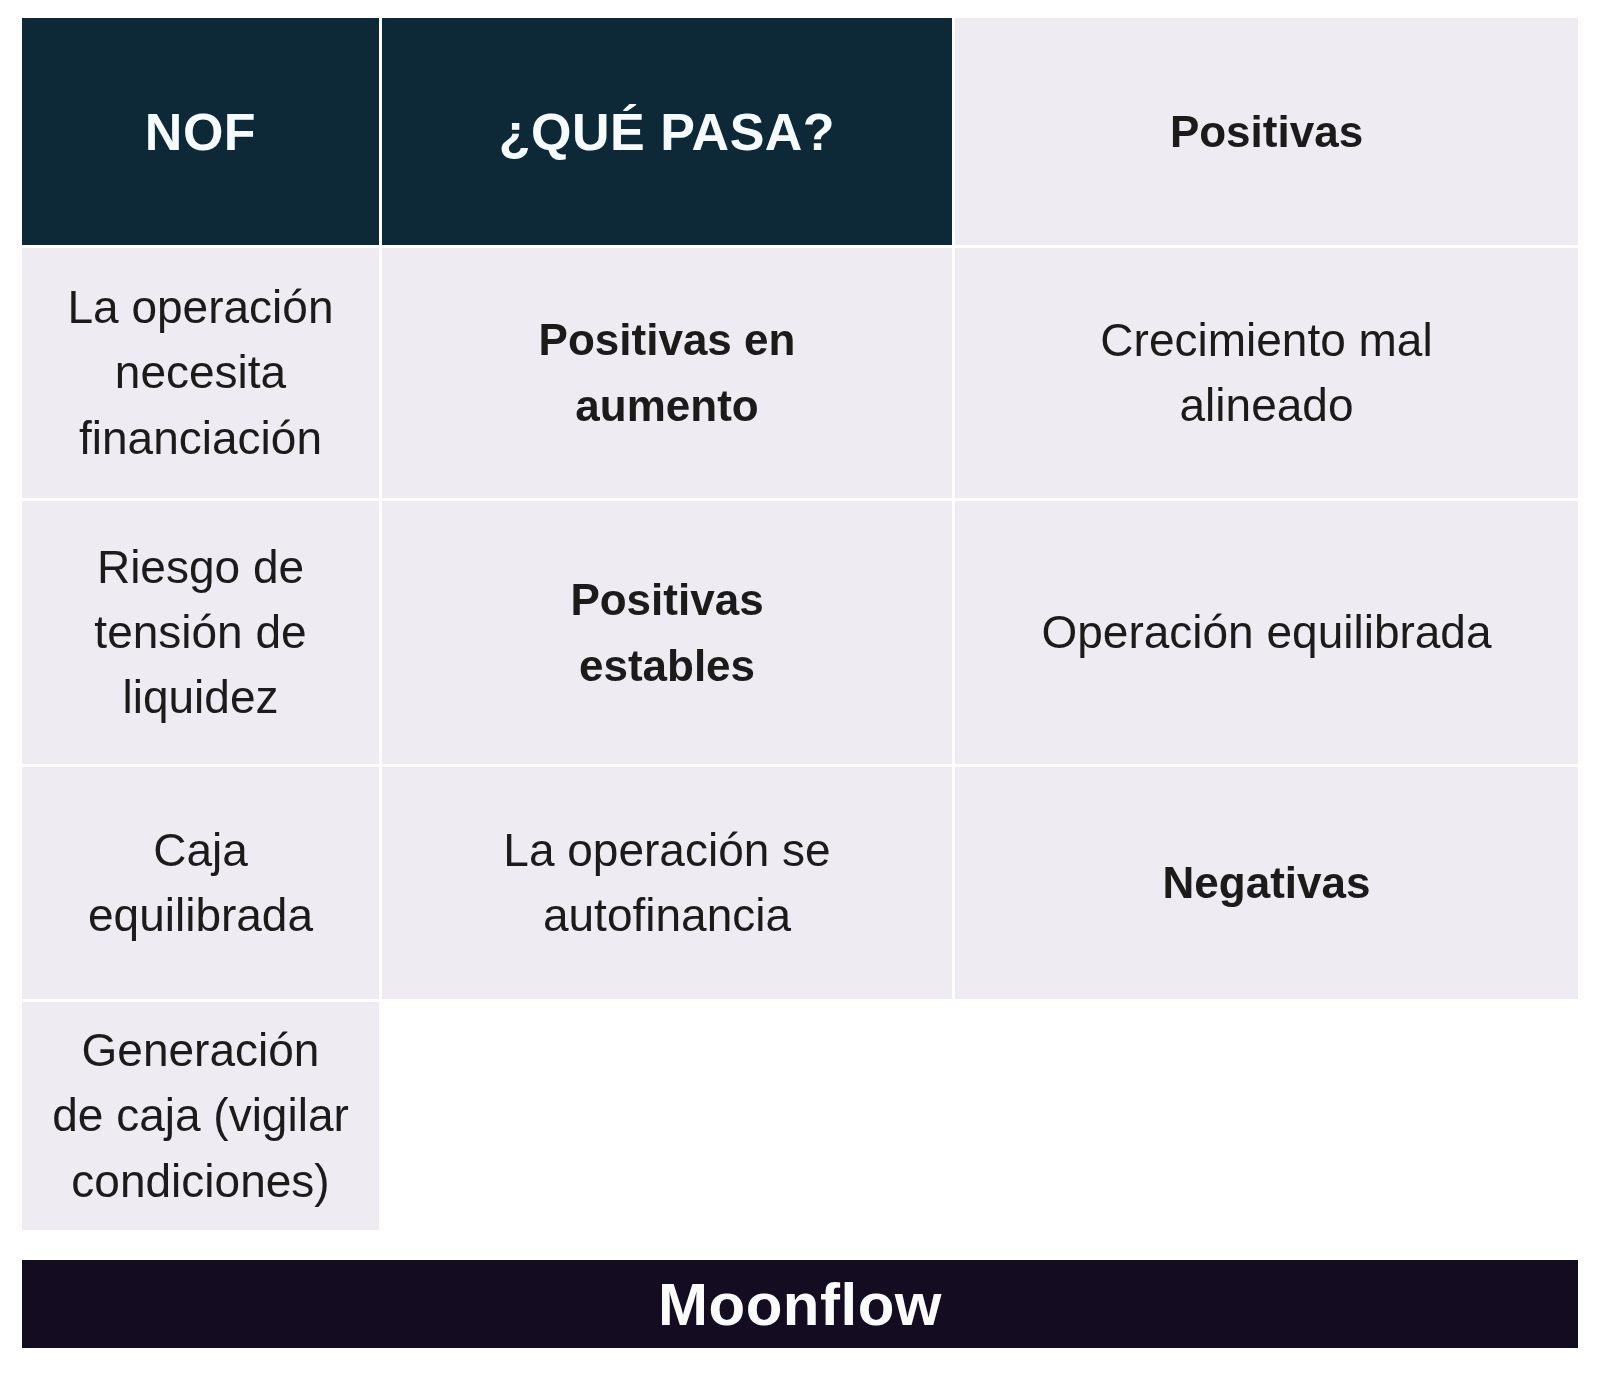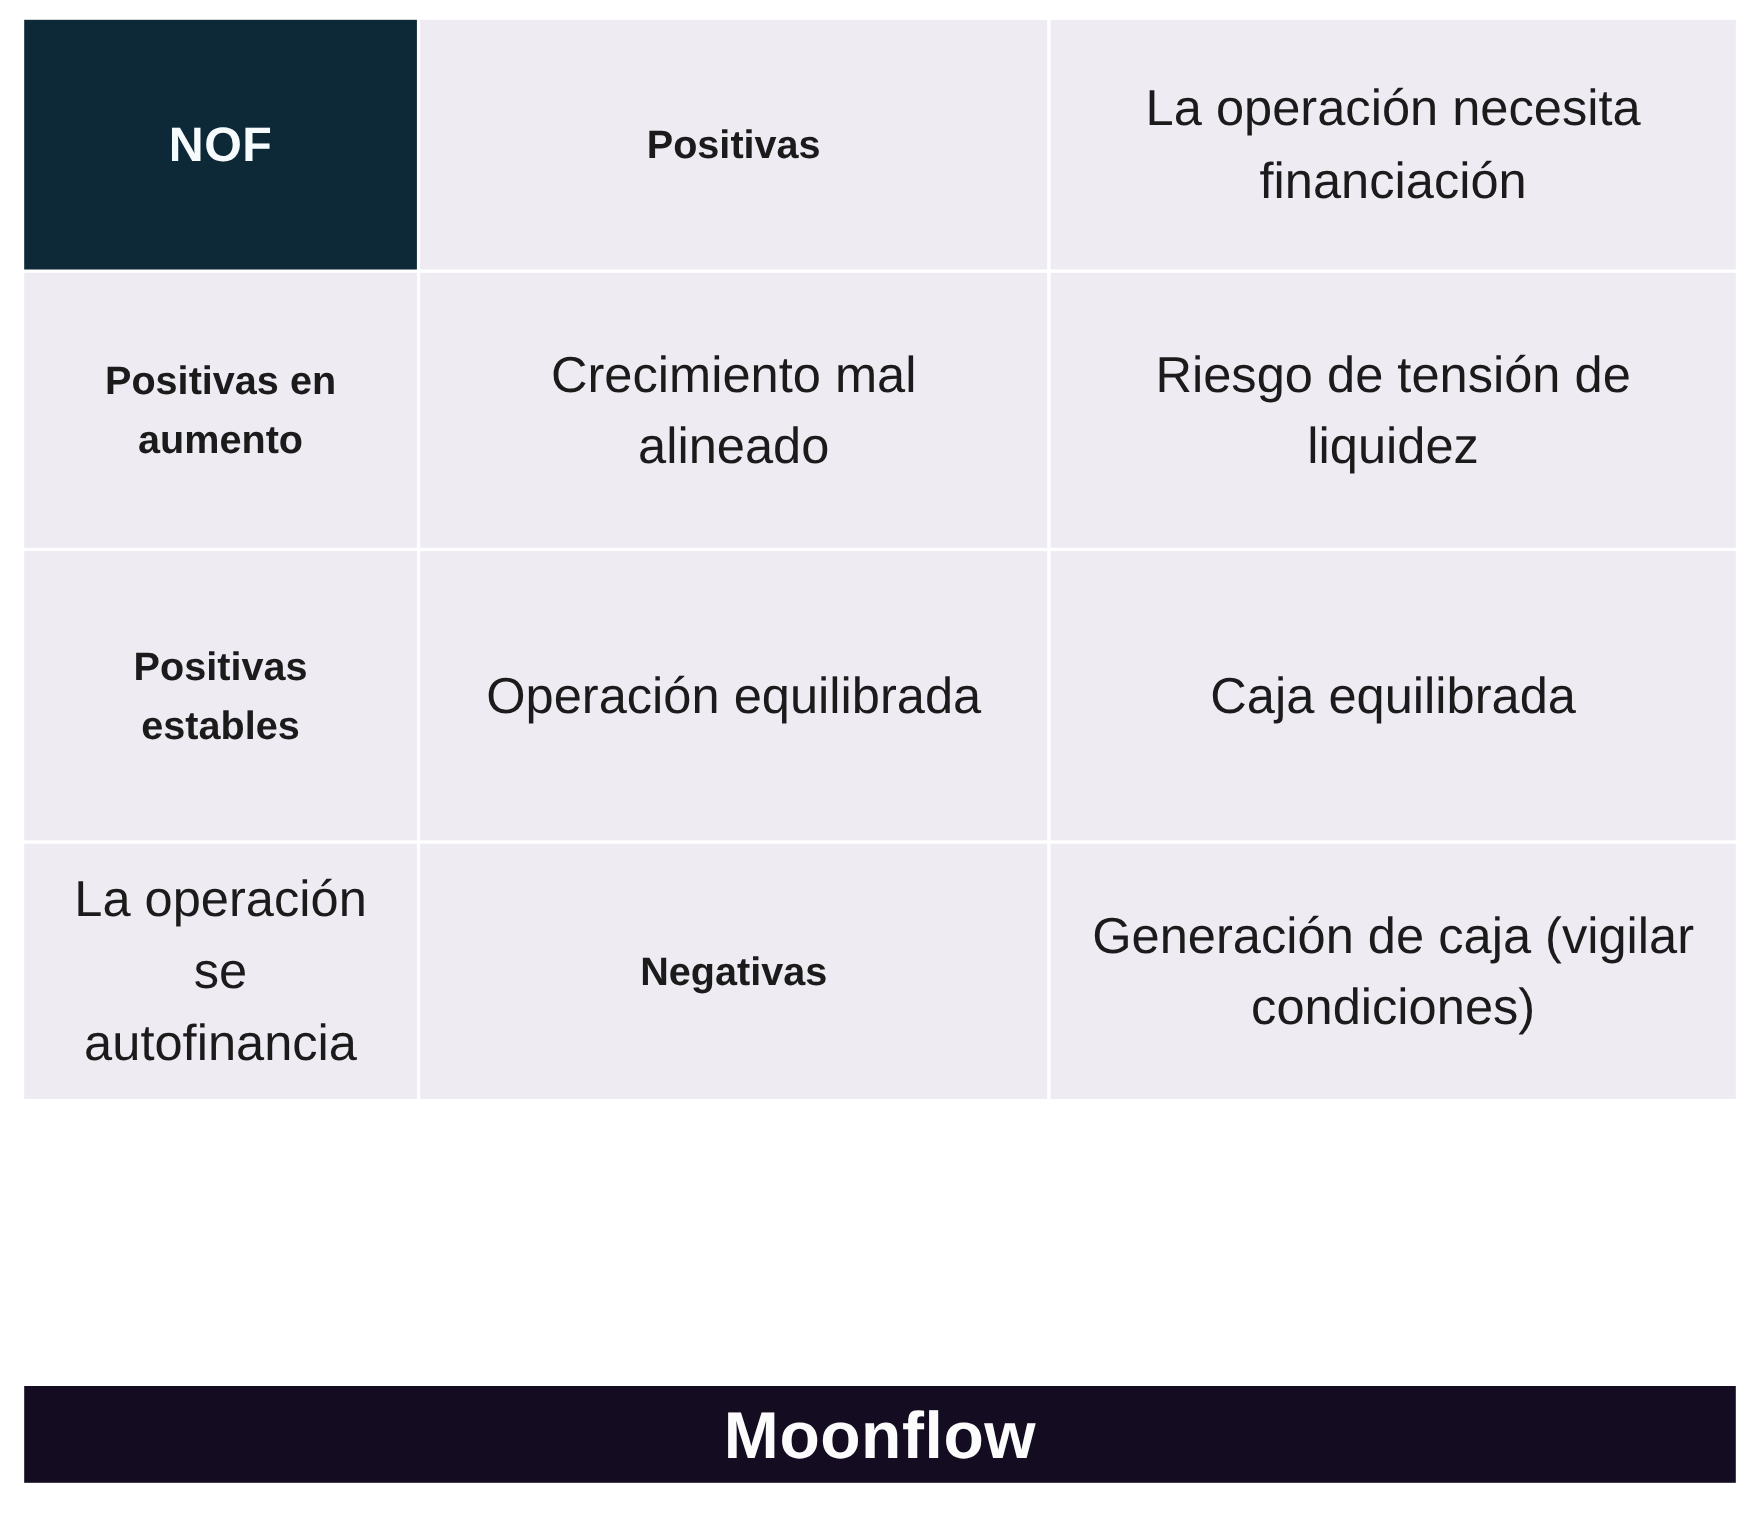--- a/index.html
+++ b/index.html
@@ -31,34 +31,34 @@
     display: flex;
     align-items: center;
     justify-content: center;
     text-align: center;
     padding: 10px 28px;
     white-space: pre-line;
   }
   .cell.head {
     background: #0d2836;
     color: #f6fbfd;
-    font-size: 44px;
+    font-size: 52px;
     font-weight: 700;
     letter-spacing: 0.5px;
   }
   .cell.body {
     background: #eeebf3;
     color: #1b1b1b;
     font-size: 46px;
     font-weight: 400;
     line-height: 1.42;
   }
   .cell.body.rowlabel {
     font-weight: 700;
-    font-size: 36px;
+    font-size: 44px;
     line-height: 1.5;
   }
   .brand-bar {
     position: absolute;
     left: 22px;
     top: 1260px;
     width: 1556px;
     height: 88px;
     background: #140c20;
     display: flex;
@@ -74,20 +74,23 @@
 </style>
 </head>
 <body>
 
 <div class="page">
 
   <div class="nof-table">
 
     <div class="cell head">
       <span>NOF</span>
+    </div>
+    <div class="cell head">
+      <span>¿QUÉ PASA?</span>
     </div>
 
     <div class="cell body rowlabel">
       <span>Positivas</span>
     </div>
     <div class="cell body">
       <span>La operación necesita
 financiación</span>
     </div>
 

